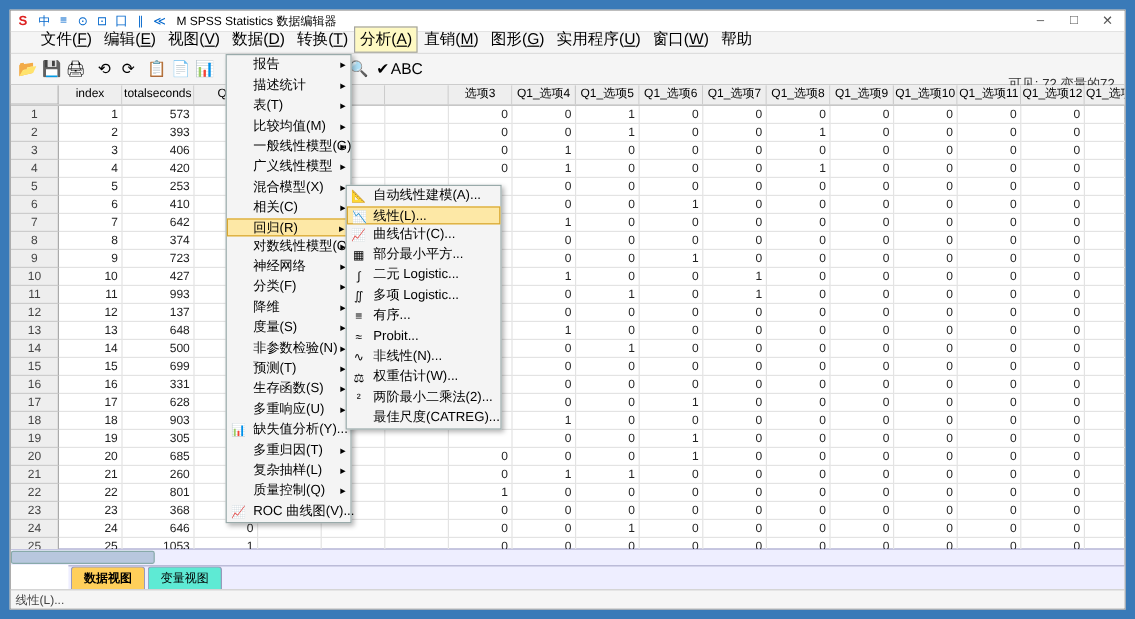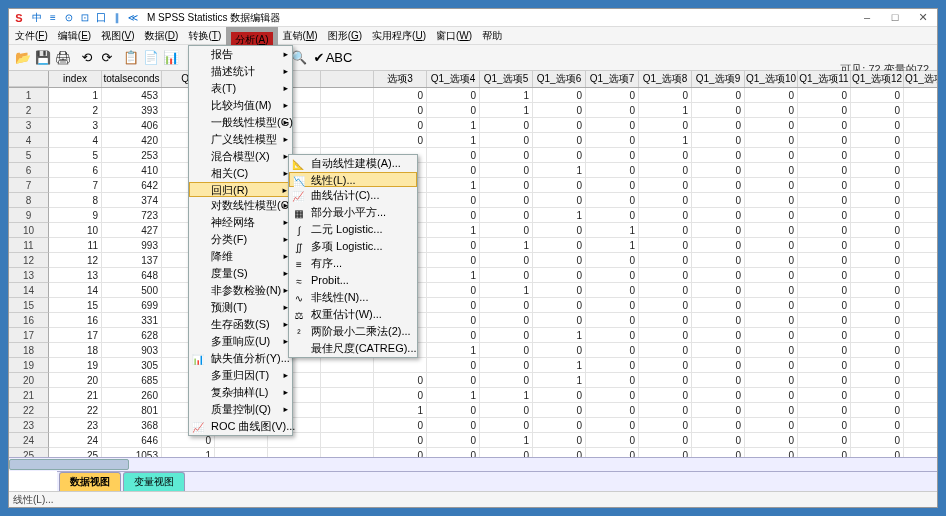--- a/index.html
+++ b/index.html
@@ -4,23 +4,23 @@
 <style>
 * { box-sizing: border-box; margin: 0; padding: 0; font-family: "Microsoft YaHei", Arial, sans-serif; }
 body { width: 946px; height: 516px; background: #3a7ab8; overflow: hidden; position: relative; }
 .win { position: absolute; top: 8px; left: 8px; right: 8px; bottom: 8px; background: #fff; border: 1px solid #999; display: flex; flex-direction: column; }
 .title-bar { height: 18px; background: #fff; display: flex; align-items: center; font-size: 10px; border-bottom: 1px solid #ddd; }
 .title-bar .logo { width: 16px; height: 14px; margin: 0 2px; display: inline-flex; justify-content: center; align-items: center; color: #d22; font-weight: bold; font-size: 11px; }
 .title-bar .qbtn { width: 14px; height: 14px; margin: 0 1px; display: inline-flex; justify-content: center; align-items: center; font-size: 10px; color: #06c; }
 .title-bar .title-text { margin-left: 6px; }
 .title-bar .win-controls { margin-left: auto; display: flex; }
 .title-bar .win-controls span { width: 28px; text-align: center; font-size: 11px; color: #555; }
-.menu-bar { height: 18px; display: flex; align-items: flex-start; font-size: 10px; padding-left: 1px; border-bottom: 1px solid #ddd; background: #f5f5f5; }
+.menu-bar { height: 18px; display: flex; align-items: flex-end; font-size: 13px; padding-left: 20px; border-bottom: 1px solid #ddd; background: #f5f5f5; }
 .menu-bar .mitem { padding: 2px 5px; cursor: default; }
-.menu-bar .mitem.active { background: #b91c1c; border: 5px solid #a3a3a3; padding: 1px 4px; }
+.menu-bar .mitem.active { background: #fef9c3; border: 1px solid #a3a3a3; padding: 1px 4px; }
 .menu-bar .mitem .accel { text-decoration: underline; }
 .toolbar { height: 26px; display: flex; align-items: center; padding: 2px 4px; gap: 3px; background: #f5f5f5; border-bottom: 1px solid #ccc; }
 .toolbar .tbtn { width: 20px; height: 20px; border: 1px solid transparent; display: inline-flex; align-items: center; justify-content: center; font-size: 13px; }
 .toolbar .sep { width: 1px; height: 18px; background: #ccc; margin: 0 2px; }
 .status-right { margin-left: auto; font-size: 11px; padding-right: 4px; color: #333; margin-top: 24px; }
 .main { flex: 1; display: flex; flex-direction: column; overflow: hidden; position: relative; }
 .grid-head { height: 17px; display: flex; background: #eee; border-bottom: 1px solid #aaa; font-size: 10px; }
 .rowhead { width: 40px; min-width: 40px; background: #eee; border-right: 1px solid #aaa; border-bottom: 1px solid #ccc; text-align: center; font-size: 10px; line-height: 15px; color: #444; }
 .colhead { width: 53px; min-width: 53px; border-right: 1px solid #ccc; text-align: center; line-height: 16px; overflow: hidden; white-space: nowrap; background: #eee; }
 .colhead.wider { width: 60px; min-width: 60px; text-align: center; }
@@ -101,21 +101,21 @@
         <div class="colhead">Q1_选项9</div>
         <div class="colhead">Q1_选项10</div>
         <div class="colhead">Q1_选项11</div>
         <div class="colhead">Q1_选项12</div>
         <div class="colhead">Q1_选项13</div>
       </div>
     <div class="grid-body" id="gridbody">
         <div class="row">
           <div class="rowhead">1</div>
           <div class="cell">1</div>
-          <div class="cell wider">453</div>
+          <div class="cell wider">573</div>
           <div class="cell">0</div>
           <div class="cell"></div>
           <div class="cell"></div>
           <div class="cell"></div>
           <div class="cell">0</div>
           <div class="cell">0</div>
           <div class="cell">1</div>
           <div class="cell">0</div>
           <div class="cell">0</div>
           <div class="cell">0</div>

